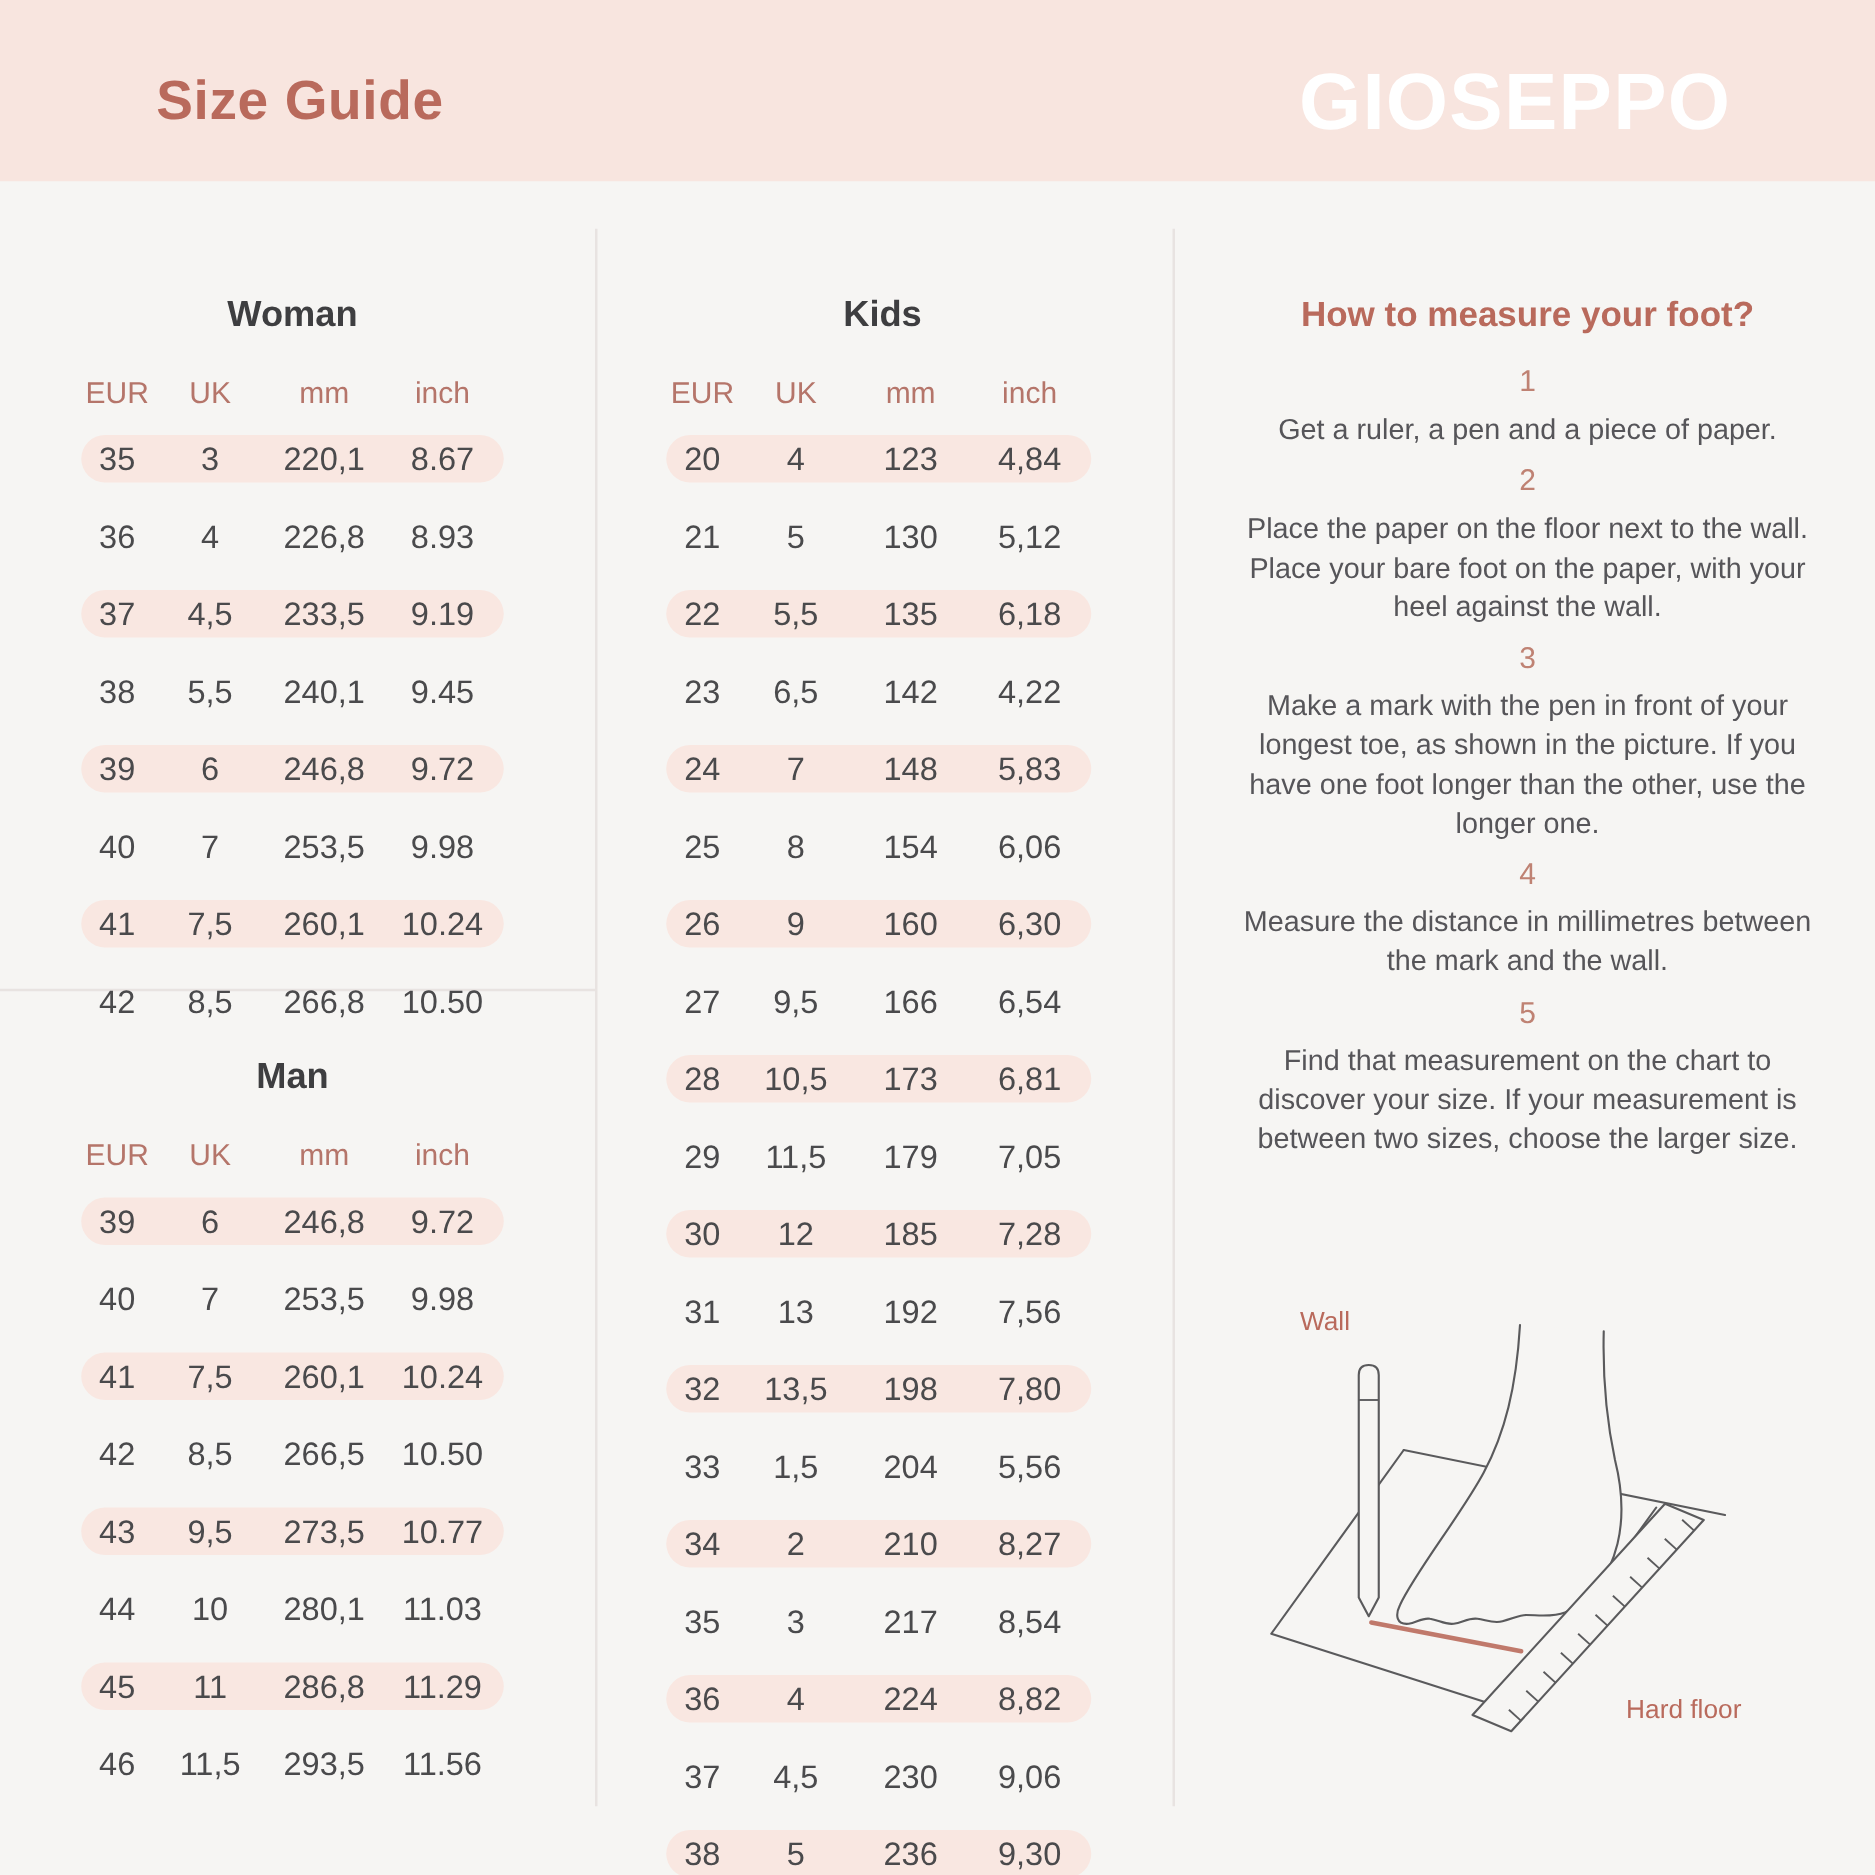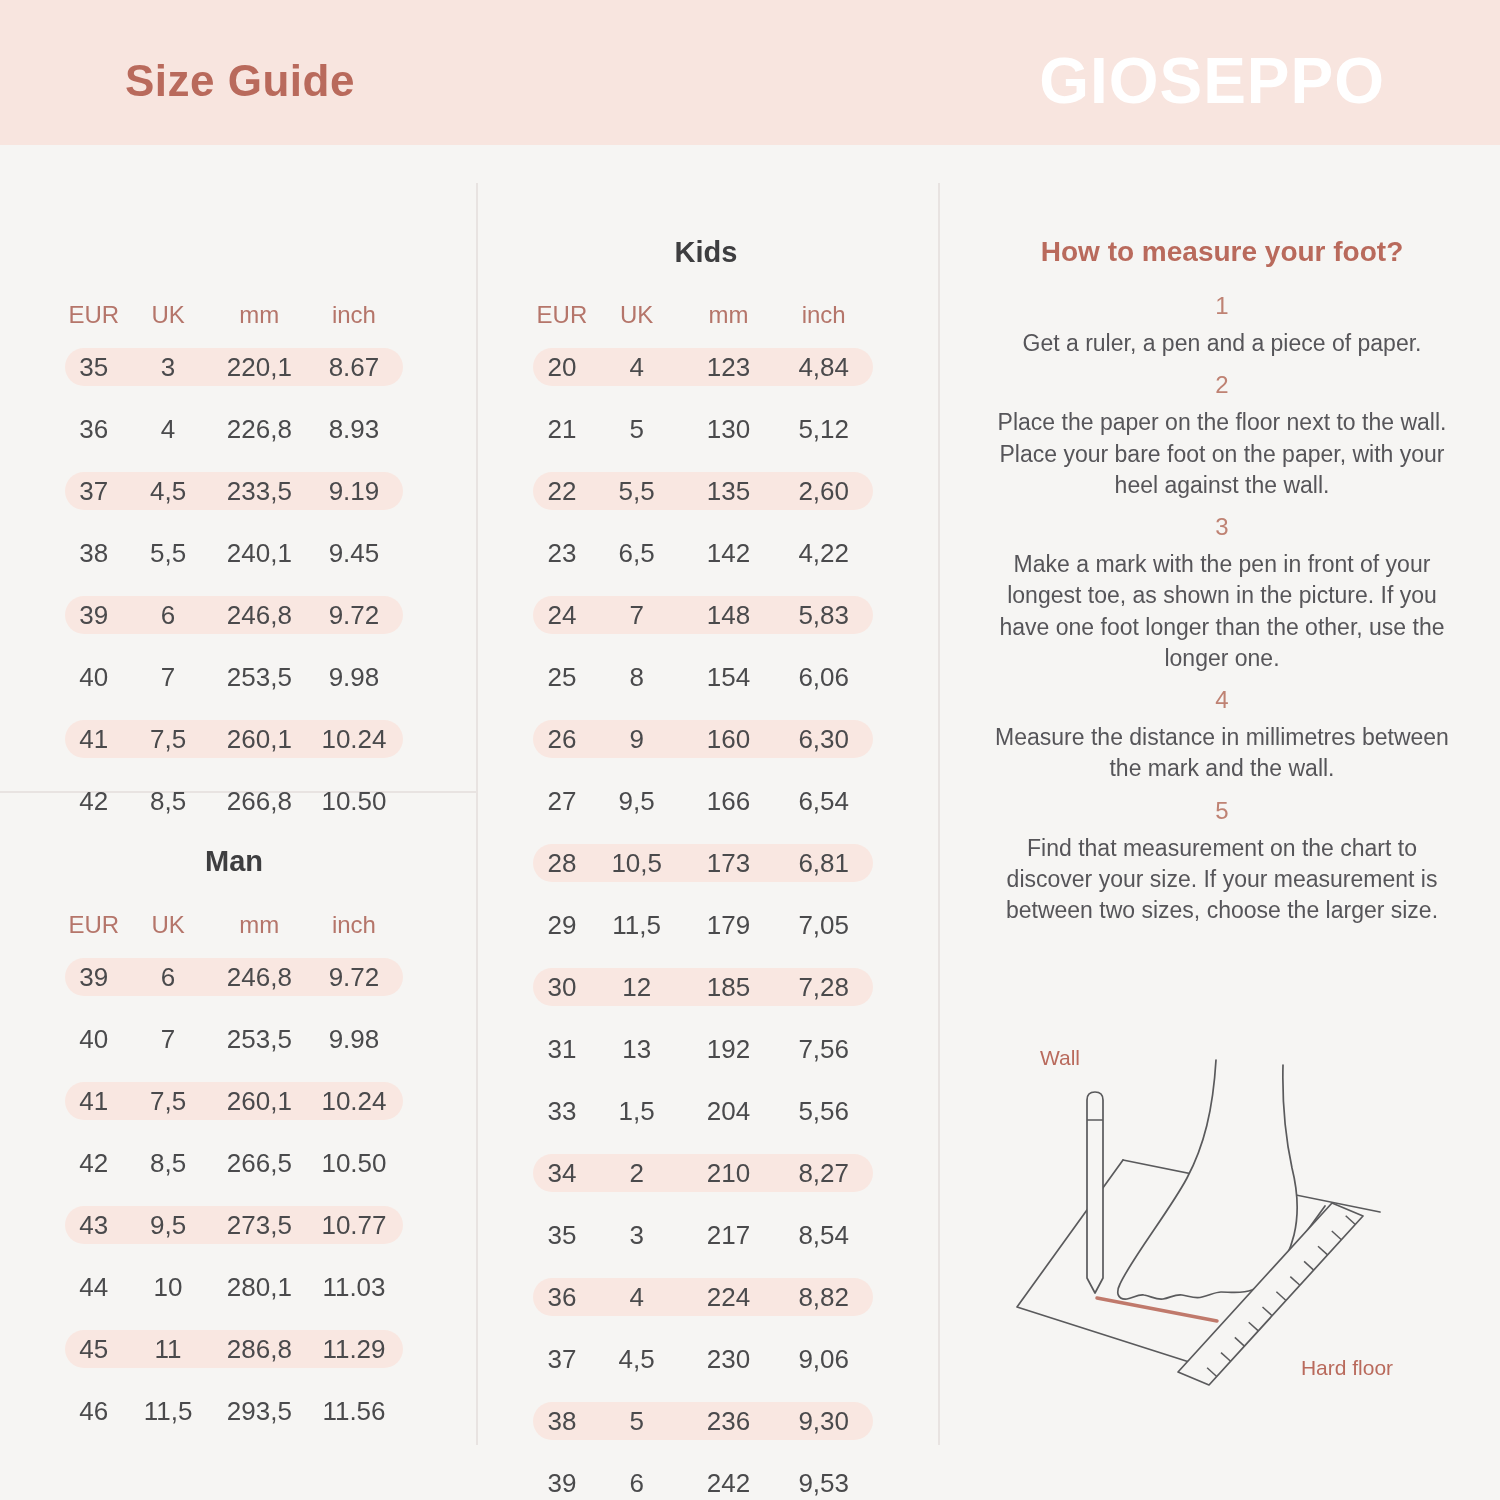--- a/index.html
+++ b/index.html
@@ -47,20 +47,21 @@
 
   <header class="band">
     <div class="page-title">Size Guide</div>
     <div class="brand">GIOSEPPO</div>
   </header>
 
   <div class="vdiv" style="left:476px"></div>
   <div class="vdiv" style="left:938px"></div>
   <div class="hdiv"></div>
 
+  <div class="section-title" style="left:0;width:468px;top:236px">Woman</div>
   <div class="stable" id="woman-table" style="left:65px;top:300px;width:338px">
       <div class="trow thead">
         <div class="tc" style="width: 17%;">EUR</div>
         <div class="tc" style="width: 27%;">UK</div>
         <div class="tc" style="width: 27%;">mm</div>
         <div class="tc" style="width: 29%;">inch</div>
       </div>
       <div class="trow hl">
         <div class="tc" style="width: 17%;">35</div>
         <div class="tc" style="width: 27%;">3</div>
@@ -186,21 +187,21 @@
       <div class="trow">
         <div class="tc" style="width: 17%;">21</div>
         <div class="tc" style="width: 27%;">5</div>
         <div class="tc" style="width: 27%;">130</div>
         <div class="tc" style="width: 29%;">5,12</div>
       </div>
       <div class="trow hl">
         <div class="tc" style="width: 17%;">22</div>
         <div class="tc" style="width: 27%;">5,5</div>
         <div class="tc" style="width: 27%;">135</div>
-        <div class="tc" style="width: 29%;">2,60</div>
+        <div class="tc" style="width: 29%;">6,18</div>
       </div>
       <div class="trow">
         <div class="tc" style="width: 17%;">23</div>
         <div class="tc" style="width: 27%;">6,5</div>
         <div class="tc" style="width: 27%;">142</div>
         <div class="tc" style="width: 29%;">4,22</div>
       </div>
       <div class="trow hl">
         <div class="tc" style="width: 17%;">24</div>
         <div class="tc" style="width: 27%;">7</div>
@@ -241,20 +242,26 @@
         <div class="tc" style="width: 17%;">30</div>
         <div class="tc" style="width: 27%;">12</div>
         <div class="tc" style="width: 27%;">185</div>
         <div class="tc" style="width: 29%;">7,28</div>
       </div>
       <div class="trow">
         <div class="tc" style="width: 17%;">31</div>
         <div class="tc" style="width: 27%;">13</div>
         <div class="tc" style="width: 27%;">192</div>
         <div class="tc" style="width: 29%;">7,56</div>
+      </div>
+      <div class="trow hl">
+        <div class="tc" style="width: 17%;">32</div>
+        <div class="tc" style="width: 27%;">13,5</div>
+        <div class="tc" style="width: 27%;">198</div>
+        <div class="tc" style="width: 29%;">7,80</div>
       </div>
       <div class="trow">
         <div class="tc" style="width: 17%;">33</div>
         <div class="tc" style="width: 27%;">1,5</div>
         <div class="tc" style="width: 27%;">204</div>
         <div class="tc" style="width: 29%;">5,56</div>
       </div>
       <div class="trow hl">
         <div class="tc" style="width: 17%;">34</div>
         <div class="tc" style="width: 27%;">2</div>

